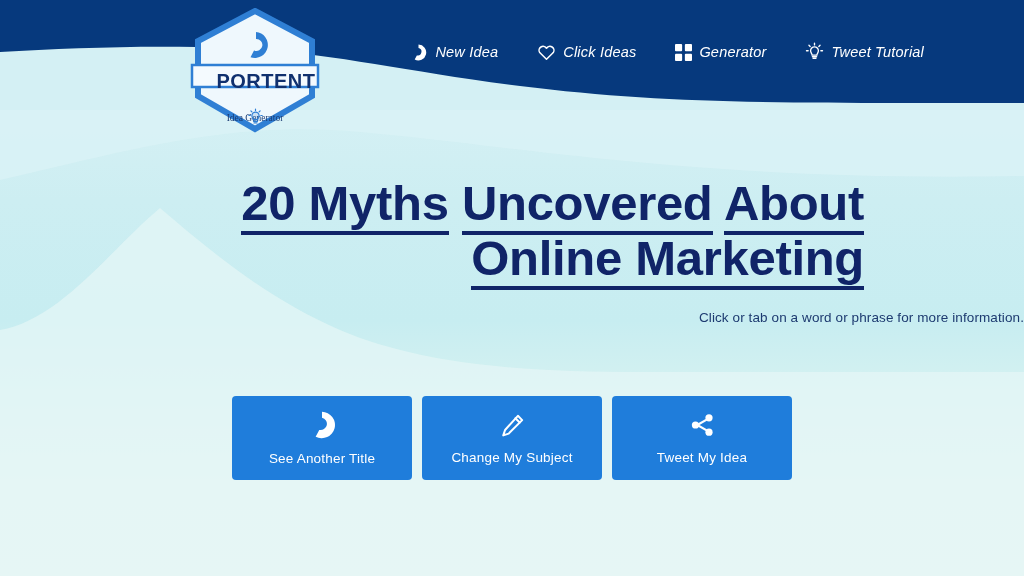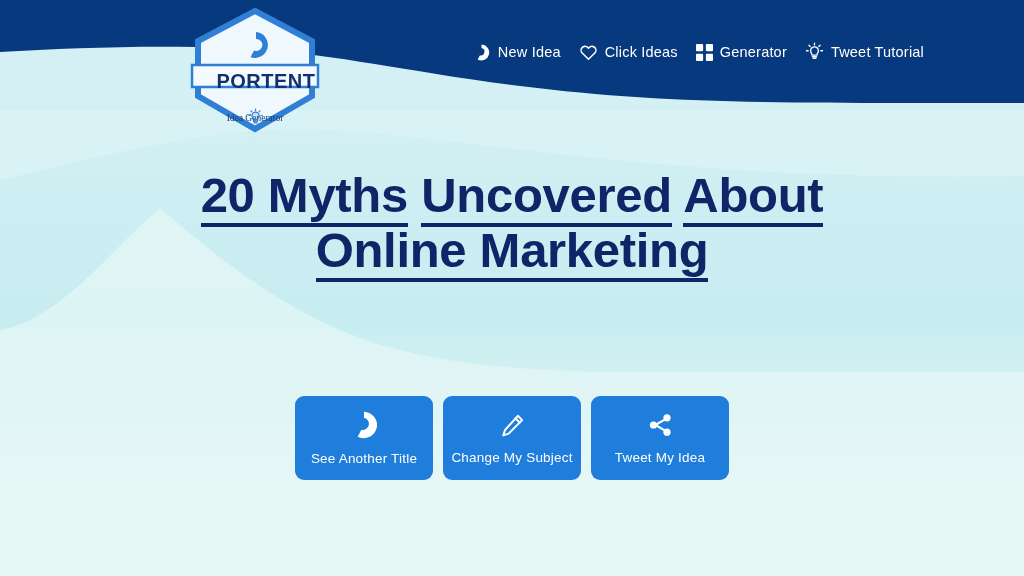--- a/index.html
+++ b/index.html
@@ -24,21 +24,21 @@
   }
   #bg-hills { position:absolute; inset:0; z-index:1; }
 
   
   #header-wave { position:absolute; top:0; left:0; width:1024px; height:130px; z-index:2; }
 
   
   #topnav {
     position:absolute; top:38px; left:0; width:1024px; height:28px;
     z-index:6; display:flex; justify-content:flex-end; align-items:center;
-    gap:18px; padding-right:100px;
+    gap:39px; padding-right:100px;font-style:italic;
   }
   .nav-item {
     display:flex; align-items:center; gap:7px;
     color:#ffffff; font-size:14.5px; letter-spacing:.2px;
     cursor:pointer; white-space:nowrap;
   }
   .nav-item svg { display:block; flex:0 0 auto; }
 
   
   #logo-badge { position:absolute; top:8px; left:190px; width:130px; height:125px; z-index:7; cursor:pointer; }
@@ -49,21 +49,21 @@
     color:#10306e; letter-spacing:.5px;margin-left:11px;
   }
   .logo-sub {
     position:absolute; top:85px; left:0; width:130px;
     text-align:center; font-size:9.5px; color:#1b3c74;
     font-family:"Liberation Serif", serif;
     margin-top:20px;
   }
 
   
-  #headline-block { position:absolute; top:168px; left:0; width:1024px; z-index:5; text-align:center; }
+  #headline-block { position:absolute; top:176px; left:0; width:1024px; z-index:5; text-align:right; }
   #headline {
     font-size:49px; font-weight:bold; color:#102468;
     line-height:55px; letter-spacing:-0.3px;
     padding:0 160px;
   }
   .phrase {
     cursor:pointer;
     border-bottom:4px solid #102468;
     padding-bottom:1px;
   }
@@ -71,21 +71,21 @@
     margin-top:24px; font-size:13.5px; color:#1d3a70;
     letter-spacing:.1px;
   }
 
   
   #actions {
     position:absolute; top:396px; left:0; width:1024px;
     z-index:5; display:flex; justify-content:center; gap:10px;
   }
   .action-btn {
-    width:138px; height:84px; border:none; border-radius:9px;
+    width:180px; height:84px; border:none; border-radius:4px;
     background:#1f7ddb; color:#ffffff; cursor:pointer;
     display:flex; flex-direction:column; align-items:center;
     justify-content:center; gap:11px;
     font-family:"Liberation Sans", sans-serif;
   }
   .action-btn .btn-label { font-size:13.5px; letter-spacing:.2px; }
   .action-btn svg { display:block; }
 </style>
 </head>
 <body>
@@ -162,20 +162,21 @@
         </g>
       </svg>
     </span>
     <span>Tweet Tutorial</span>
   </div>
 
 </nav>
 
 <div id="headline-block">
   <h1 id="headline"><span class="phrase">20 Myths</span> <span class="phrase">Uncovered</span> <span class="phrase">About Online Marketing</span></h1>
+  <div id="subtitle">Click or tab on a word or phrase for more information.</div>
 </div>
 
 <div id="actions">
 
   <button class="action-btn">
     <span>
       <svg width="30" height="30" viewBox="0 0 24 24">
         <path d="M12,1.4 A10.6,10.6 0 1 1 6.9,21.4 L9.8,15.9 A4.6,4.6 0 1 0 12,6.1 Z" fill="#ffffff"></path>
       </svg>
     </span>

